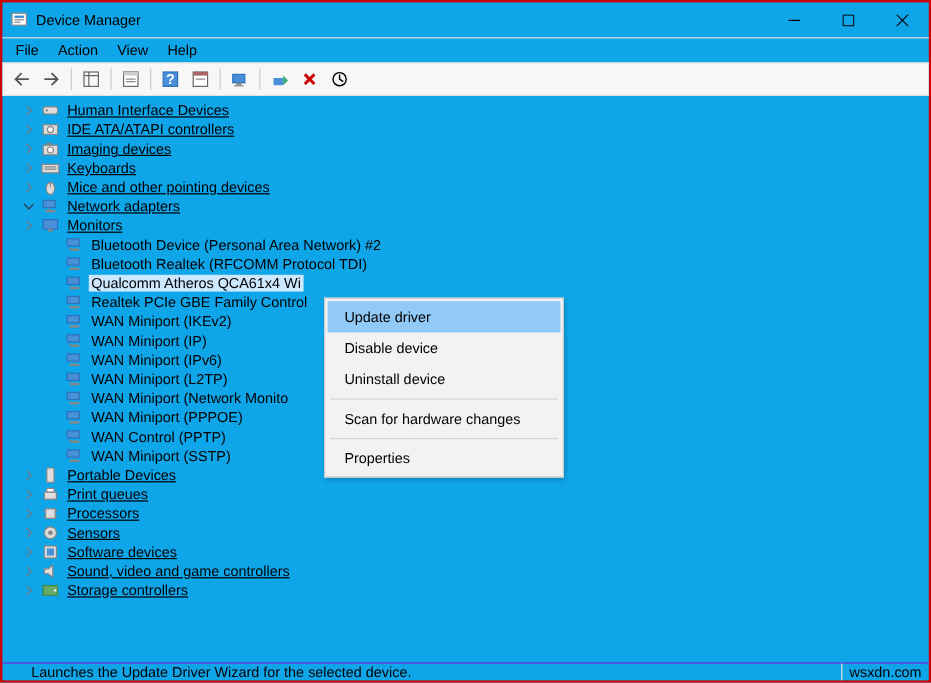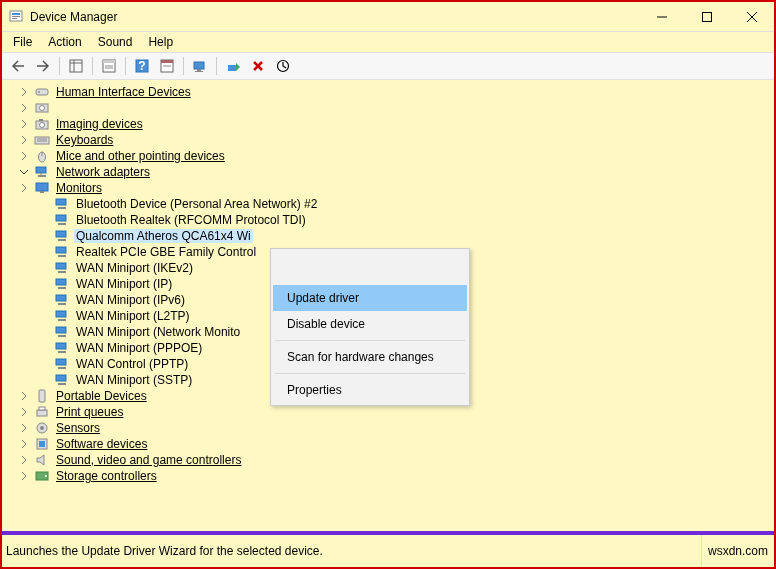--- a/index.html
+++ b/index.html
@@ -1,41 +1,41 @@
 <!DOCTYPE html>
 <html><head>
 <meta charset="utf-8">
 <style>
 * { box-sizing: border-box; font-family: "Segoe UI", Tahoma, sans-serif; font-size: 12px; }
 body { margin: 0; padding: 0; background: #fff; }
-.window { width: 776px; height: 569px; border: 2px solid #c00; display: flex; flex-direction: column; background: #fef9c3; }
+.window { width: 776px; height: 569px; border: 2px solid #c00; display: flex; flex-direction: column; background: #0ea5e9; }
 .titlebar { height: 30px; display: flex; align-items: center; padding-left: 6px; border-bottom: 1px solid #ddd; }
 .titlebar-icon { width: 16px; height: 16px; margin-right: 6px; }
 .titlebar-title { flex: 1; font-size: 12px; }
 .titlebar-controls { display: flex; }
 .titlebar-btn { width: 45px; height: 28px; display: flex; align-items: center; justify-content: center; font-size: 14px; }
 .menubar { height: 20px; display: flex; align-items: center; padding: 0 4px; gap: 2px; }
 .menu-item { padding: 2px 7px; }
 .toolbar { height: 28px; display: flex; align-items: center; padding: 0 4px; gap: 1px; border-top: 1px solid #e0e0e0; border-bottom: 1px solid #e0e0e0; background: #f7f7f7; }
 .toolbar-btn { width: 24px; height: 22px; display: flex; align-items: center; justify-content: center; border: 1px solid transparent; }
 .toolbar-sep { width: 1px; height: 18px; background: #ccc; margin: 0 3px; }
 .tree { flex: 1; overflow: auto; padding: 4px 2px; position: relative; }
 .tree-row { display: flex; align-items: center; height: 16px; white-space: nowrap; }
 .tree-row.selected .tree-label { background: #cce8ff; }
 .tree-expander { width: 12px; height: 12px; display: flex; align-items: center; justify-content: center; margin-left: 4px; }
 .tree-icon { width: 16px; height: 16px; margin: 0 4px; display: flex; align-items: center; justify-content: center; }
 .tree-label { padding: 0 2px; }
 .indent-0 { padding-left: 10px; text-decoration: underline; }
 .indent-1 { padding-left: 30px; }
-.statusbar { height: 36px; display: flex; align-items: center; border-top: 4px solid #6d28d9; font-size: 11px; }
+.statusbar { height: 15px; display: flex; align-items: center; border-top: 1px solid #6d28d9; font-size: 11px; padding-left: 20px; }
 .statusbar-text { flex: 1; padding-left: 4px; }
 .statusbar-right { padding: 0 6px; border-left: 1px solid #ddd; height: 100%; display: flex; align-items: center; }
 .context-menu { position: absolute; background: #f2f2f2; border: 1px solid #ccc; box-shadow: 2px 2px 4px rgba(0,0,0,0.2); padding: 2px; width: 200px; }
 .context-item { padding: 6px 14px; }
-.context-item.hover { background: #91c9f7; margin-top: 34px; }
+.context-item.hover { background: #91c9f7; }
 .context-item.bold { font-weight: normal; }
 .context-sep { height: 1px; background: #d7d7d7; margin: 3px 2px; }
 svg { display: block; }
 </style>
 </head>
 <body>
 
 <div class="window">
 
   <div class="titlebar">
@@ -64,21 +64,21 @@
             <line x1="0" y1="0" x2="10" y2="10" stroke="#000"></line>
             <line x1="10" y1="0" x2="0" y2="10" stroke="#000"></line>
           </svg>
         </div>
     </div>
   </div>
 
   <div class="menubar">
     <div class="menu-item">File</div>
     <div class="menu-item">Action</div>
-    <div class="menu-item">Sound</div>
+    <div class="menu-item">View</div>
     <div class="menu-item">Help</div>
   </div>
 
   <div class="toolbar">
     <div class="toolbar-btn">
         <svg width="14" height="12">
           <path d="M7 1 L2 6 L7 11 M2 6 L13 6" stroke="#555" fill="none" stroke-width="1.5"></path>
         </svg>
       </div>
     <div class="toolbar-btn">
@@ -167,20 +167,21 @@
           <svg width="8" height="8">
             <path d="M2 0 L6 4 L2 8" fill="none" stroke="#777"></path>
           </svg>
         </span>
       <span class="tree-icon">
           <svg width="16" height="16">
             <rect x="2" y="4" width="12" height="8" fill="#ddd" stroke="#888"></rect>
             <circle cx="8" cy="8" r="2.5" fill="#fff" stroke="#888"></circle>
           </svg>
         </span>
+      <span class="tree-label">IDE ATA/ATAPI controllers</span>
     </div>
     <div class="tree-row indent-0">
       <span class="tree-expander">
           <svg width="8" height="8">
             <path d="M2 0 L6 4 L2 8" fill="none" stroke="#777"></path>
           </svg>
         </span>
       <span class="tree-icon">
           <svg width="16" height="16">
             <rect x="2" y="5" width="12" height="8" fill="#ddd" stroke="#888"></rect>
@@ -398,20 +399,37 @@
         <span class="tree-label">Print queues</span>
       </div>
     <div class="tree-row indent-0">
         <span class="tree-expander">
           <svg width="8" height="8">
             <path d="M2 0 L6 4 L2 8" fill="none" stroke="#777"></path>
           </svg>
         </span>
         <span class="tree-icon">
           <svg width="16" height="16">
+            <rect x="4" y="4" width="8" height="8" fill="#ddd" stroke="#888"></rect>
+            <line x1="2" y1="6" x2="4" y2="6" stroke="#888"></line>
+            <line x1="2" y1="10" x2="4" y2="10" stroke="#888"></line>
+            <line x1="12" y1="6" x2="14" y2="6" stroke="#888"></line>
+            <line x1="12" y1="10" x2="14" y2="10" stroke="#888"></line>
+          </svg>
+        </span>
+        <span class="tree-label">Processors</span>
+      </div>
+    <div class="tree-row indent-0">
+        <span class="tree-expander">
+          <svg width="8" height="8">
+            <path d="M2 0 L6 4 L2 8" fill="none" stroke="#777"></path>
+          </svg>
+        </span>
+        <span class="tree-icon">
+          <svg width="16" height="16">
             <circle cx="8" cy="8" r="5" fill="#ddd" stroke="#888"></circle>
             <circle cx="8" cy="8" r="2" fill="#888"></circle>
           </svg>
         </span>
         <span class="tree-label">Sensors</span>
       </div>
     <div class="tree-row indent-0">
         <span class="tree-expander">
           <svg width="8" height="8">
             <path d="M2 0 L6 4 L2 8" fill="none" stroke="#777"></path>
@@ -449,20 +467,21 @@
             <rect x="2" y="4" width="12" height="8" fill="#6a6" stroke="#484"></rect>
             <circle cx="12" cy="8" r="1" fill="#fff"></circle>
           </svg>
         </span>
         <span class="tree-label">Storage controllers</span>
       </div>
 
     <div class="context-menu" style="left:268px; top:168px;">
       <div class="context-item hover">Update driver</div>
       <div class="context-item">Disable device</div>
+      <div class="context-item">Uninstall device</div>
       <div class="context-sep"></div>
       <div class="context-item">Scan for hardware changes</div>
       <div class="context-sep"></div>
       <div class="context-item bold">Properties</div>
     </div>
   </div>
 
   <div class="statusbar">
     <div class="statusbar-text">Launches the Update Driver Wizard for the selected device.</div>
     <div class="statusbar-right">wsxdn.com</div>

